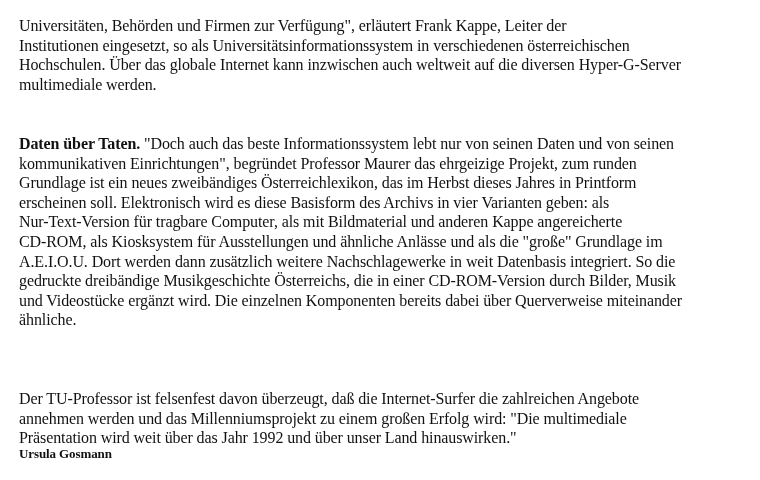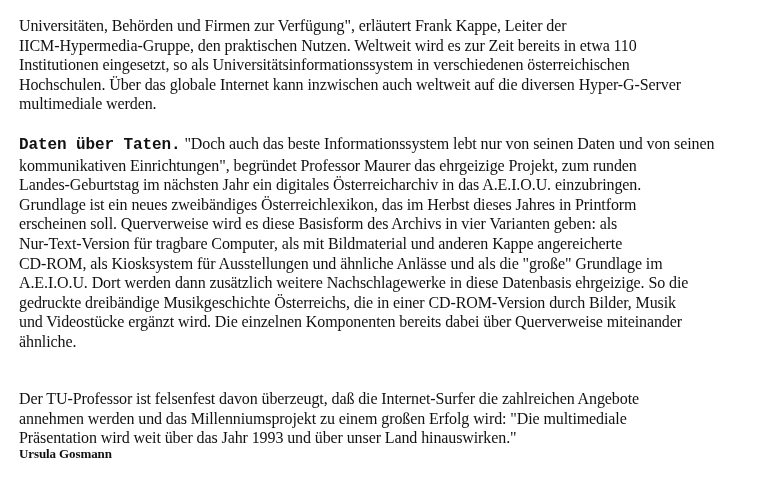--- a/index.html
+++ b/index.html
@@ -21,62 +21,60 @@
       letter-spacing: -0.1px;
     }
     .para {
       position: absolute;
       left: 19px;
       width: 740px;
       margin: 0;
       white-space: nowrap;
     }
     .line { display: block; }
-    .bold { font-weight: bold; font-family: Liberation Mono, monospace; }
+    .bold { font-weight: bold; }
     #p1 { top: 16px; }
     #p2 { top: 134px; }
     #p3 { top: 389px; }
     .signature {
       position: absolute;
       left: 19px;
       top: 446px;
       font-size: 13px;
       font-weight: bold;
       line-height: 16px;
       margin: 0;
     }
   </style>
 </head>
 <body>
 
 <div class="page">
 
   <p class="para" id="p1">
     <span class="line">Universitäten, Behörden und Firmen zur Verfügung", erläutert Frank Kappe, Leiter der</span>
-    <span class="line">IICM-Hypermedia-Gruppe, den praktischen Nutzen. Weltweit wird es zur Zeit bereits in etwa 110</span>
     <span class="line">Institutionen eingesetzt, so als Universitätsinformationssystem in verschiedenen österreichischen</span>
     <span class="line">Hochschulen. Über das globale Internet kann inzwischen auch weltweit auf die diversen Hyper-G-Server</span>
     <span class="line">multimediale werden.</span>
   </p>
 
   <p class="para" id="p2">
     <span class="line"><span class="bold">Daten über Taten.</span><span> "Doch auch das beste Informationssystem lebt nur von seinen Daten und von seinen</span></span>
     <span class="line">kommunikativen Einrichtungen", begründet Professor Maurer das ehrgeizige Projekt, zum runden</span>
-    <span class="line">Landes-Geburtstag im nächsten Jahr ein digitales Österreicharchiv in das A.E.I.O.U. einzubringen.</span>
     <span class="line">Grundlage ist ein neues zweibändiges Österreichlexikon, das im Herbst dieses Jahres in Printform</span>
-    <span class="line">erscheinen soll. Querverweise wird es diese Basisform des Archivs in vier Varianten geben: als</span>
+    <span class="line">erscheinen soll. Elektronisch wird es diese Basisform des Archivs in vier Varianten geben: als</span>
     <span class="line">Nur-Text-Version für tragbare Computer, als mit Bildmaterial und anderen Kappe angereicherte</span>
     <span class="line">CD-ROM, als Kiosksystem für Ausstellungen und ähnliche Anlässe und als die "große" Grundlage im</span>
-    <span class="line">A.E.I.O.U. Dort werden dann zusätzlich weitere Nachschlagewerke in diese Datenbasis ehrgeizige. So die</span>
+    <span class="line">A.E.I.O.U. Dort werden dann zusätzlich weitere Nachschlagewerke in weit Datenbasis integriert. So die</span>
     <span class="line">gedruckte dreibändige Musikgeschichte Österreichs, die in einer CD-ROM-Version durch Bilder, Musik</span>
     <span class="line">und Videostücke ergänzt wird. Die einzelnen Komponenten bereits dabei über Querverweise miteinander</span>
     <span class="line">ähnliche.</span>
   </p>
 
   <p class="para" id="p3">
     <span class="line">Der TU-Professor ist felsenfest davon überzeugt, daß die Internet-Surfer die zahlreichen Angebote</span>
     <span class="line">annehmen werden und das Millenniumsprojekt zu einem großen Erfolg wird: "Die multimediale</span>
-    <span class="line">Präsentation wird weit über das Jahr 1993 und über unser Land hinauswirken."</span>
+    <span class="line">Präsentation wird weit über das Jahr 1992 und über unser Land hinauswirken."</span>
   </p>
 
   <p class="signature">Ursula Gosmann</p>
 
 </div>
 
 </body></html>

